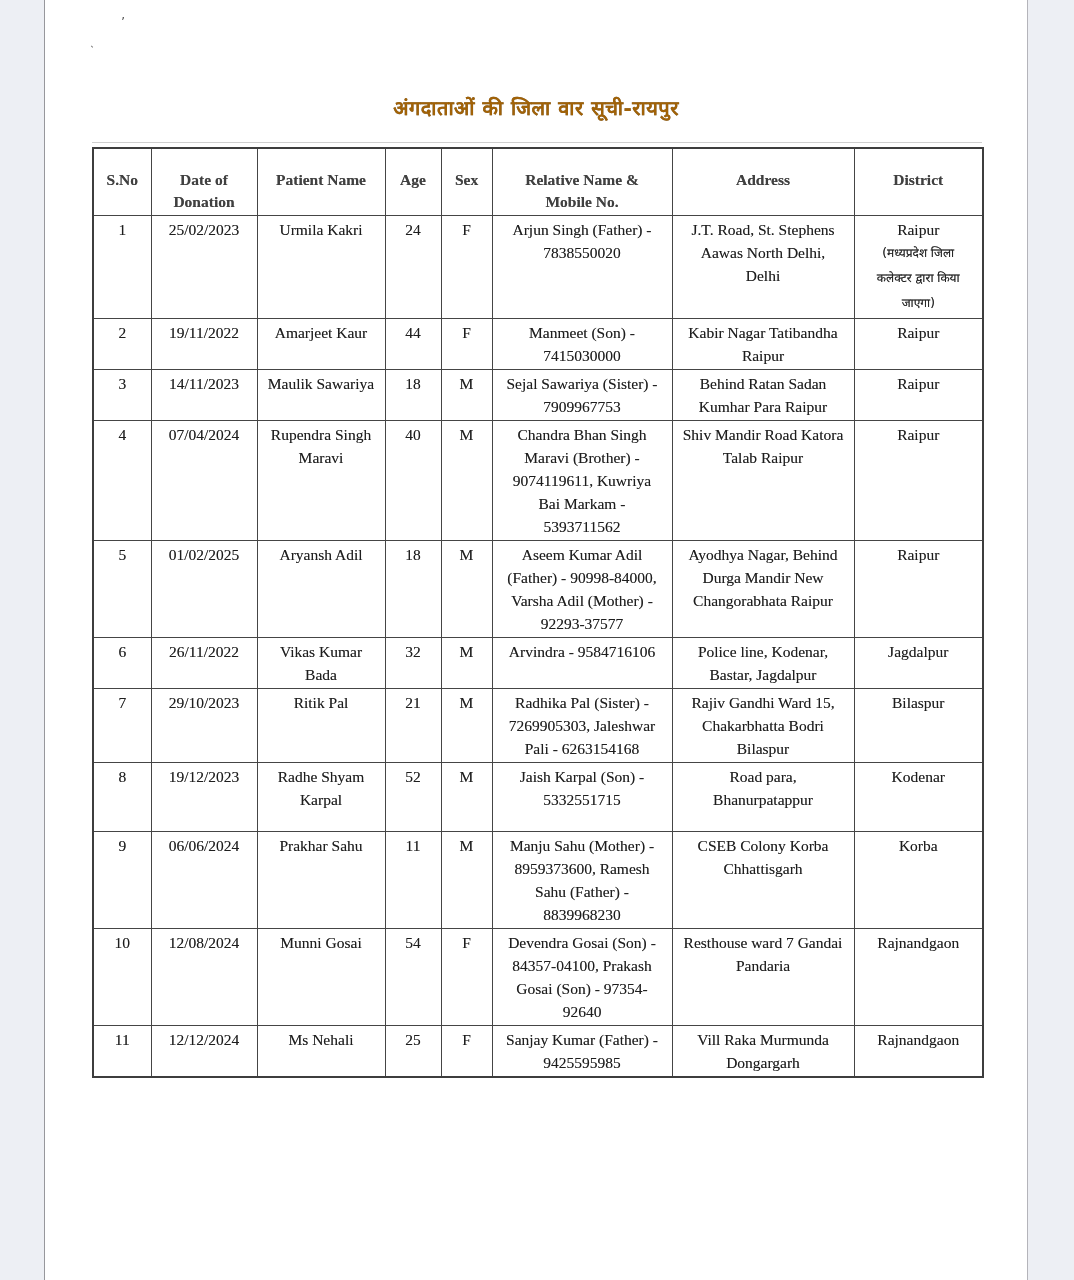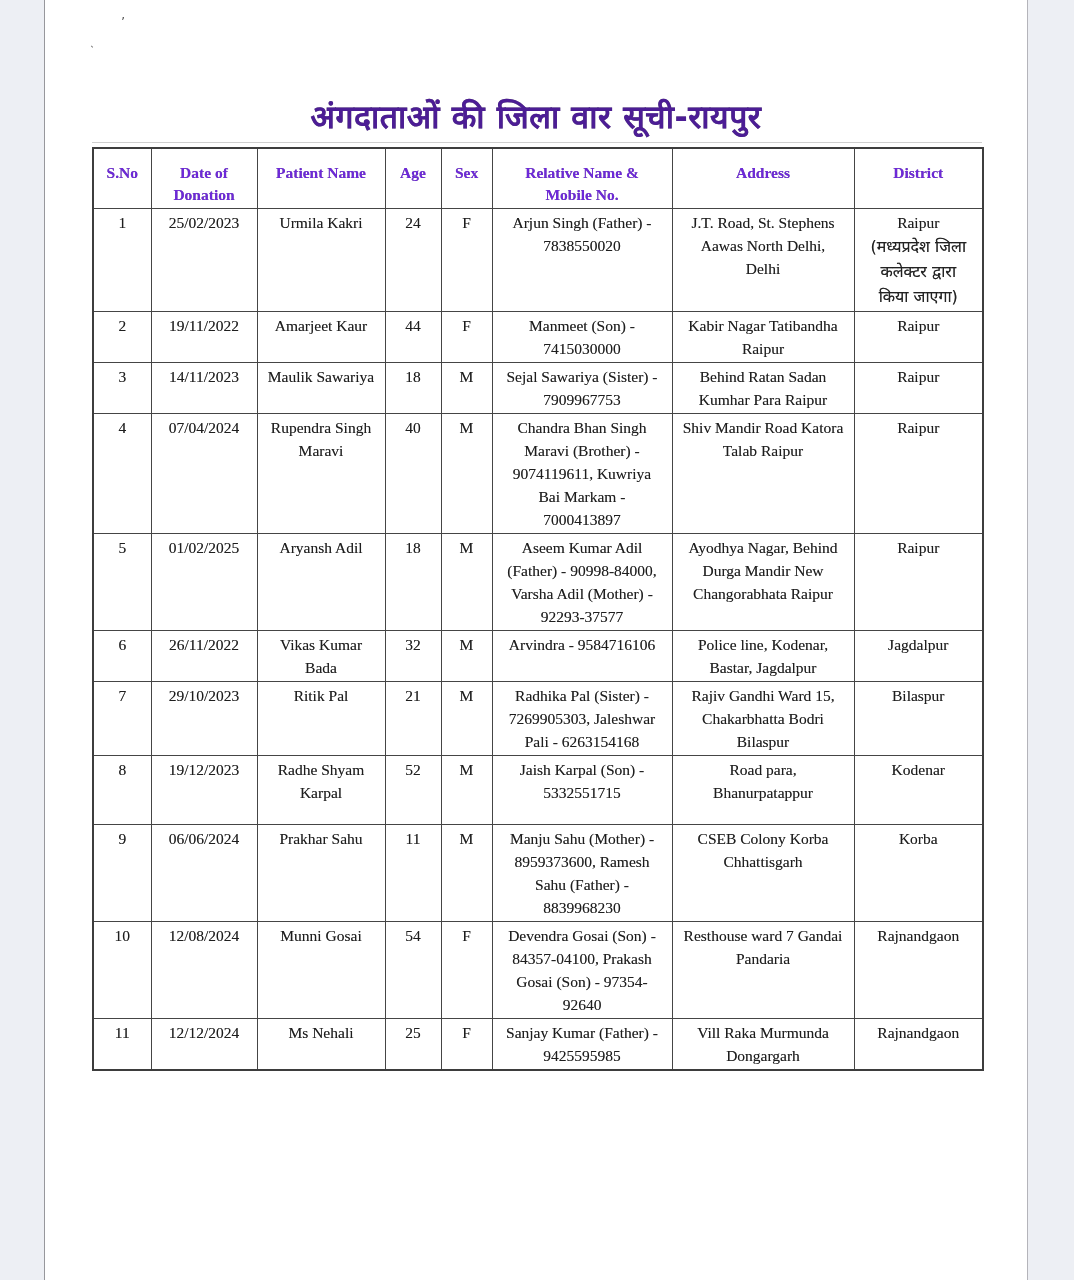--- a/index.html
+++ b/index.html
@@ -24,23 +24,23 @@
     pointer-events: none;
   }
   .speck.s1 { left: 121px; top: 14px; font-size: 13px; }
   .speck.s2 { left: 88px;  top: 40px; font-size: 10px; transform: rotate(115deg); color: #6a6a6a; }
 
   .doc-title {
     position: absolute; left: 45px; right: 47px; top: 94px;
     text-align: center;
     font-family: "DejaVu Sans", "Liberation Sans", sans-serif;
     font-weight: 700;
-    font-size: 32px;
+    font-size: 20px;
     letter-spacing: 0.5px;
-    color: #4c1d95;
+    color: #a16207;
     text-shadow: 0 0 0.4px rgba(30,30,30,0.55);
   }
 
   .ghost-line {
     position: absolute; left: 92px; width: 890px; top: 142px;
     border-top: 1px solid #cfcfcf;
   }
 
   table.donor {
     position: absolute; left: 92px; top: 147px;
@@ -57,30 +57,30 @@
     text-align: center;
     padding: 2px 10px;
     overflow: hidden;
   }
   table.donor { border: 2px solid #3d3d3d; }
   table.donor thead tr { height: 53px; }
   table.donor th {
     font-weight: bold;
     font-size: 15.5px;
     line-height: 22px;
-    padding-top: 13px;
-    color: #6d28d9;
+    padding-top: 20px;
+    color: #404040;
   }
   td.col-patient  { padding: 2px 14px; }
   td.col-relative { padding: 2px 9px; }
   td.col-address  { padding: 2px 12px; }
 
   .hindi-note {
     font-family: "DejaVu Sans", sans-serif;
-    font-size: 16px;
+    font-size: 12px;
     line-height: 25px;
     color: #222222;
   }
 
   tbody tr:nth-child(1)  { height: 92px;  }
   tbody tr:nth-child(2)  { height: 44px;  }
   tbody tr:nth-child(3)  { height: 45px;  }
   tbody tr:nth-child(4)  { height: 115px; }
   tbody tr:nth-child(5)  { height: 94px;  }
   tbody tr:nth-child(6)  { height: 46px;  }
@@ -166,21 +166,21 @@
           <td>
             <div>Raipur</div>
           </td>
         </tr>
         <tr>
           <td>4</td>
           <td>07/04/2024</td>
           <td class="col-patient">Rupendra Singh Maravi</td>
           <td>40</td>
           <td>M</td>
-          <td class="col-relative">Chandra Bhan Singh Maravi (Brother) - 9074119611, Kuwriya Bai Markam - 7000413897</td>
+          <td class="col-relative">Chandra Bhan Singh Maravi (Brother) - 9074119611, Kuwriya Bai Markam - 5393711562</td>
           <td class="col-address">Shiv Mandir Road Katora Talab Raipur</td>
           <td>
             <div>Raipur</div>
           </td>
         </tr>
         <tr>
           <td>5</td>
           <td>01/02/2025</td>
           <td class="col-patient">Aryansh Adil</td>
           <td>18</td>

